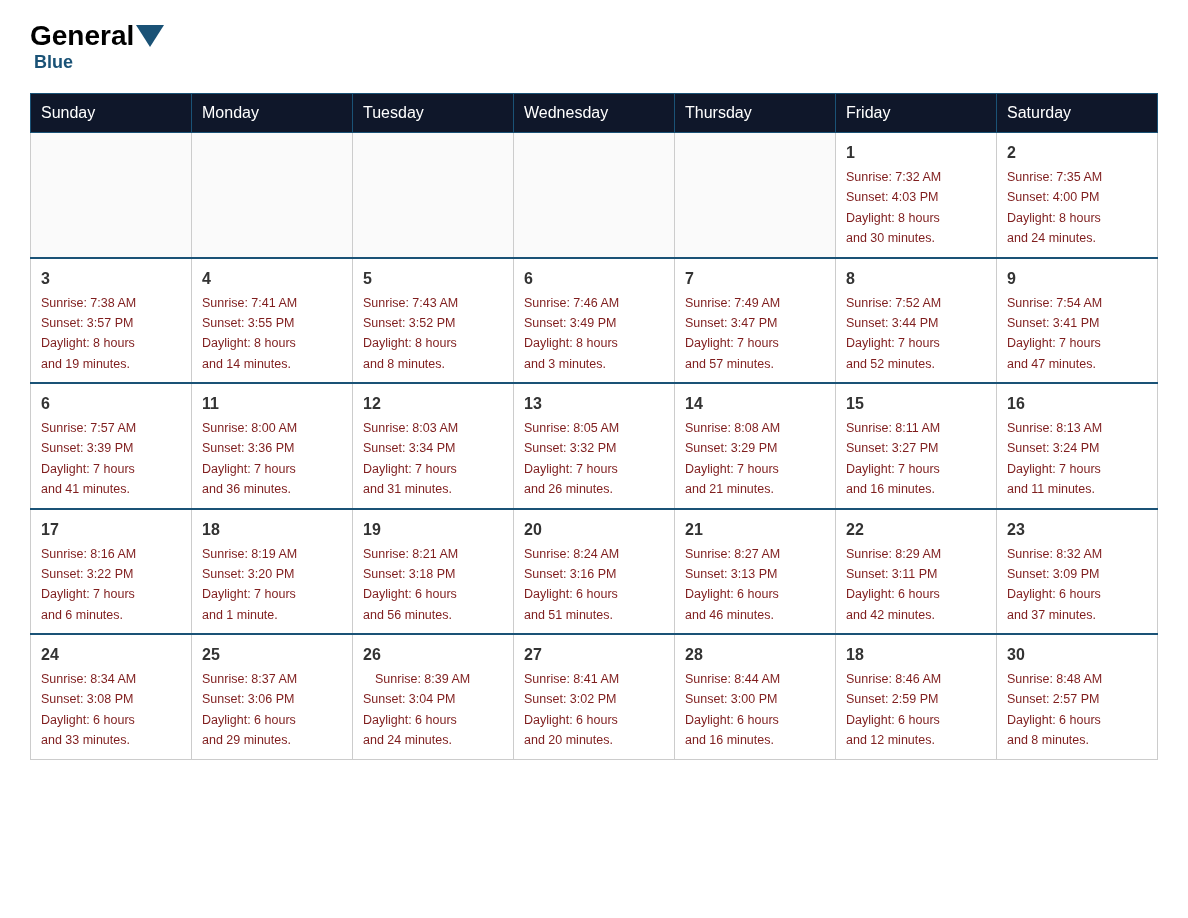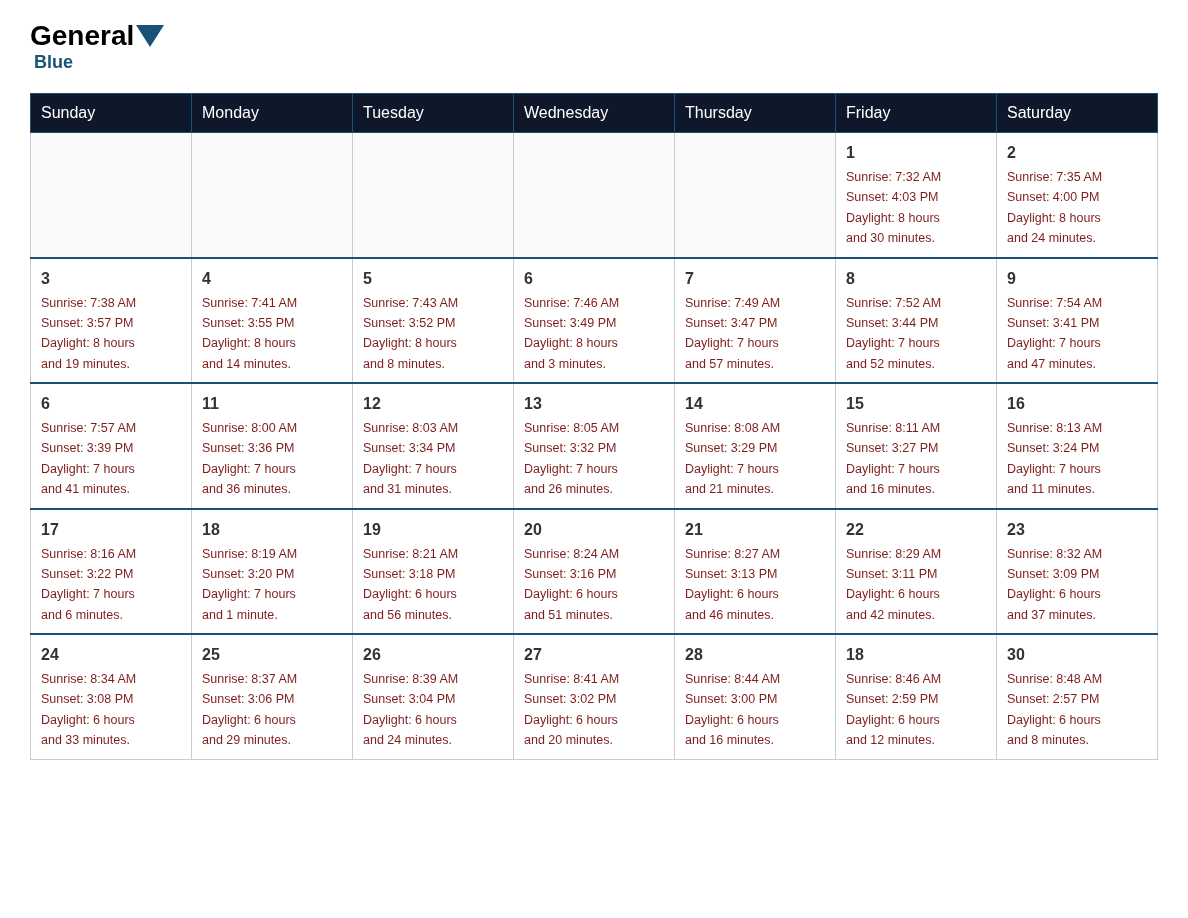--- a/index.html
+++ b/index.html
@@ -238,21 +238,21 @@
       </tr>
       <tr class="row-sep">
         <td><span class="day-number">24</span><span class="day-info" style="white-space: pre-line;">Sunrise: 8:34 AM
 Sunset: 3:08 PM
 Daylight: 6 hours
 and 33 minutes.</span></td>
         <td><span class="day-number">25</span><span class="day-info" style="white-space: pre-line;">Sunrise: 8:37 AM
 Sunset: 3:06 PM
 Daylight: 6 hours
 and 29 minutes.</span></td>
-        <td><span class="day-number">26</span><span class="day-info" style="white-space: pre-line;">Sunrise: 8:39 AM
+        <td><span class="day-number">26</span><span class="day-info" style="white-space: pre-line; margin-left: 12px;">Sunrise: 8:39 AM
 Sunset: 3:04 PM
 Daylight: 6 hours
 and 24 minutes.</span></td>
         <td><span class="day-number">27</span><span class="day-info" style="white-space: pre-line;">Sunrise: 8:41 AM
 Sunset: 3:02 PM
 Daylight: 6 hours
 and 20 minutes.</span></td>
         <td><span class="day-number">28</span><span class="day-info" style="white-space: pre-line;">Sunrise: 8:44 AM
 Sunset: 3:00 PM
 Daylight: 6 hours

